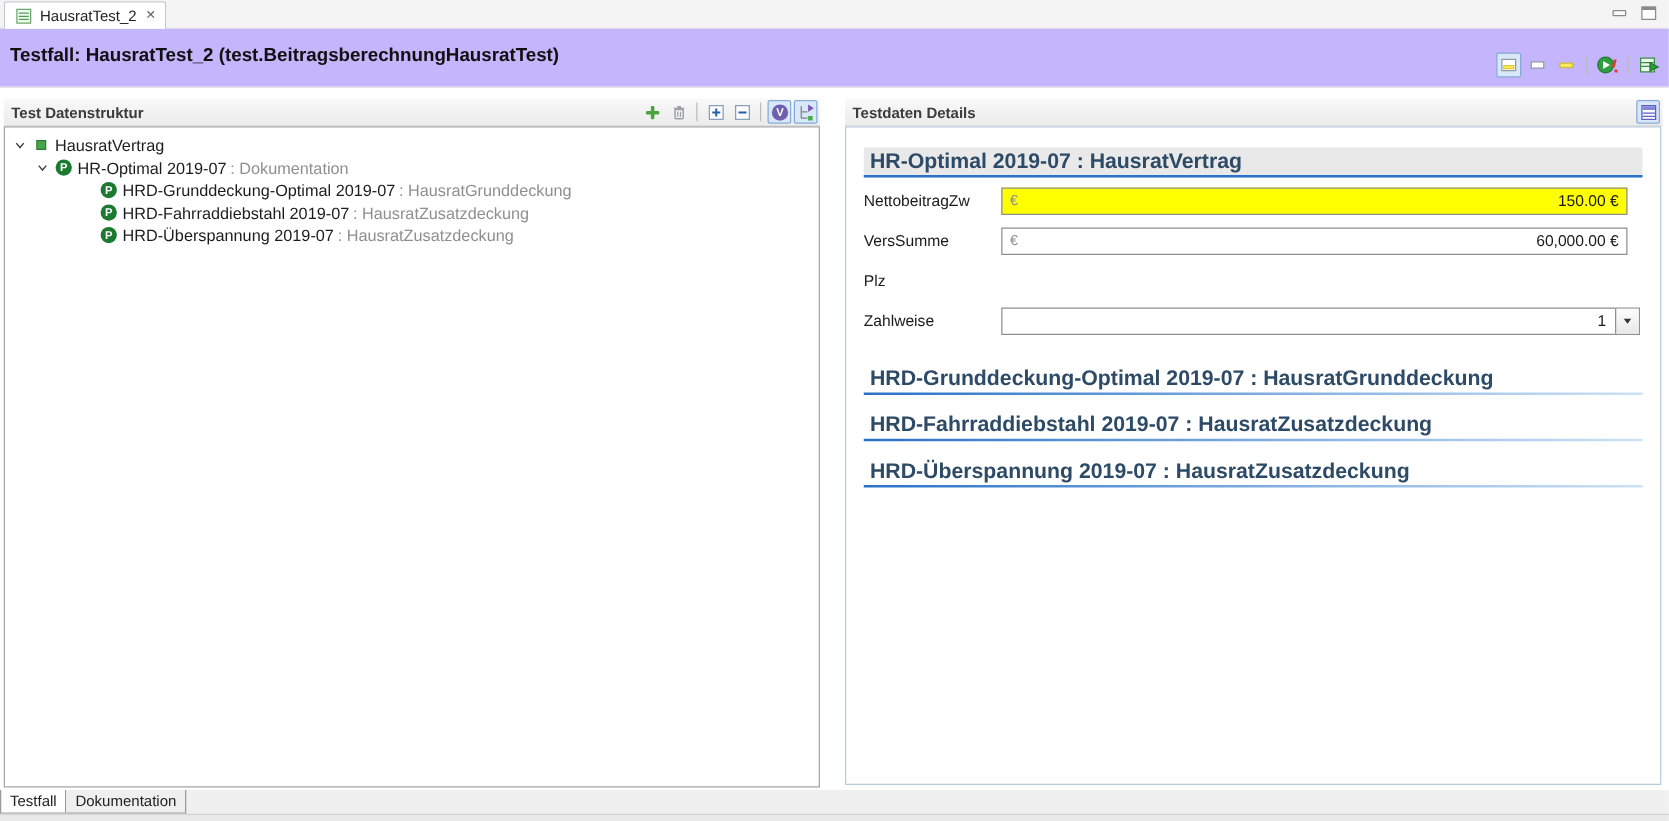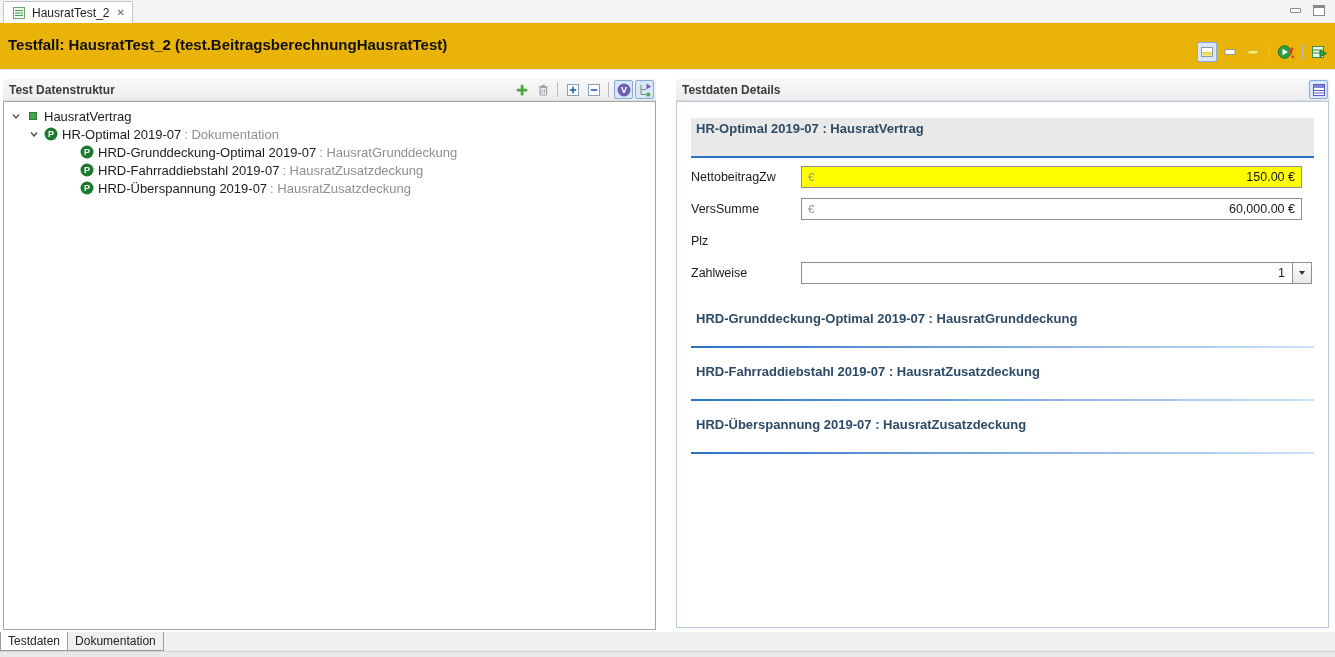--- a/index.html
+++ b/index.html
@@ -11,21 +11,21 @@
   .tabbar { position:absolute; left:0; top:0; width:1335px; height:23px; background:#f4f4f4; border-bottom:1px solid #e2e6ea; }
   .editor-tab { position:absolute; left:3px; top:1px; height:22px; display:flex; align-items:center; gap:5px;
     padding:0 7px; background:#ffffff; border:1px solid #bfc6d1; border-bottom:none; border-radius:2px 2px 0 0; z-index:2; }
   .editor-tab .tab-label { font-size:12px; color:#222; }
   .tab-close { font-size:10px; color:#666; margin-left:2px; cursor:pointer; line-height:1; }
   .win-buttons { position:absolute; right:10px; top:5px; display:flex; gap:12px; align-items:center; }
   .min-glyph { width:11px; height:5px; border:1px solid #8a8a8a; background:#fbfbfb; border-radius:1px; }
   .max-glyph { width:12px; height:11px; border:1px solid #8a8a8a; border-top:3px solid #8a8a8a; background:#fff; }
 
   
-  .title-row { position:absolute; left:0; top:23px; width:1335px; height:47px; background:#eab308; border-bottom:1px solid #e4e4e4; }
+  .title-row { position:absolute; left:0; top:23px; width:1335px; height:47px; background:#c4b5fd; border-bottom:1px solid #e4e4e4; }
   .page-title { position:absolute; left:8px; top:13px; font-size:15px; font-weight:bold; color:#101010; }
   .top-toolbar { position:absolute; right:6px; bottom:7px; display:flex; align-items:center; gap:3px; }
   .tbtn { display:flex; align-items:center; justify-content:center; width:20px; height:20px; border:1px solid transparent; border-radius:2px; cursor:pointer; }
   .tbtn.toggled { background:#d9e8f8; border-color:#86abd6; }
   .tsep { width:1px; height:16px; background:#bcbcbc; margin:0 3px; }
 
   
   .pane-header { position:absolute; height:22px; background:linear-gradient(#f8f8f8,#ececec); border-bottom:1px solid #dddddd; }
   .pane-header .pane-title { position:absolute; left:6px; top:4px; font-size:12px; font-weight:bold; color:#3b3b3b; }
   .left-header { left:3px; top:79px; width:653px; }
@@ -40,21 +40,21 @@
   .tree-row { display:flex; align-items:center; height:18px; font-size:13px; color:#1c1c1c; white-space:nowrap; cursor:default; }
   .twistie { width:16px; height:16px; display:inline-flex; align-items:center; justify-content:center; flex:0 0 16px; }
   .chip { display:inline-flex; align-items:center; gap:3px; padding:0 3px 0 1px; height:17px; border-radius:1px; }
   .chip.selected { background:#d2d2d2; }
   .node-icon { width:16px; height:16px; display:inline-flex; align-items:center; justify-content:center; }
   .node-suffix { color:#8f8f8f; }
 
   
   .details-box { position:absolute; left:676px; top:101px; width:653px; height:527px; border:1px solid #b9c9dc; background:#fff; overflow:hidden; }
   .form { padding:16px 14px 0 14px; }
-  .f-section { height:40px; line-height:21px; font-size:13px; font-weight:bold; color:#2d4a66; padding-left:5px; cursor:pointer; }
+  .f-section { height:24px; line-height:21px; font-size:17px; font-weight:bold; color:#2d4a66; padding-left:5px; cursor:pointer; }
   .f-section.filled { background:#e9e9e9; border-bottom:2px solid #2a72c8; }
   .f-section.underline { background:transparent; border-bottom:2px solid; border-image:linear-gradient(to right,#2a72c8,#cfe2f6) 1; }
   .f-row { display:flex; align-items:center; height:22px; }
   .f-label { width:110px; flex:0 0 110px; font-size:12.5px; color:#1a1a1a; }
   .f-input { flex:1; height:22px; border:1px solid #8f8f8f; background:#fff; display:flex; align-items:center;
     font-size:12.5px; color:#1a1a1a; padding:0 6px; margin-right:12px; }
   .f-input.highlight { background:#ffff00; }
   .f-input .prefix { color:#8f8f8f; font-size:11.5px; }
   .f-input .val { flex:1; }
   .f-input .val.right { text-align:right; }
@@ -306,18 +306,18 @@
             </span>
           </div>
         </div>
         <div class="f-section underline" style="margin-top: 24px;">HRD-Grunddeckung-Optimal 2019-07 : HausratGrunddeckung</div>
         <div class="f-section underline" style="margin-top: 13px;">HRD-Fahrraddiebstahl 2019-07 : HausratZusatzdeckung</div>
         <div class="f-section underline" style="margin-top: 13px;">HRD-Überspannung 2019-07 : HausratZusatzdeckung</div>
       </div>
   </div>
 
   <div class="bottom-tabs" id="bottomtabs">
-      <div class="btab active">Testdaten</div>
+      <div class="btab active">Testfall</div>
       <div class="btab">Dokumentation</div>
     </div>
   <div class="bottom-strip"></div>
 
 </div>
 
 </body></html>

